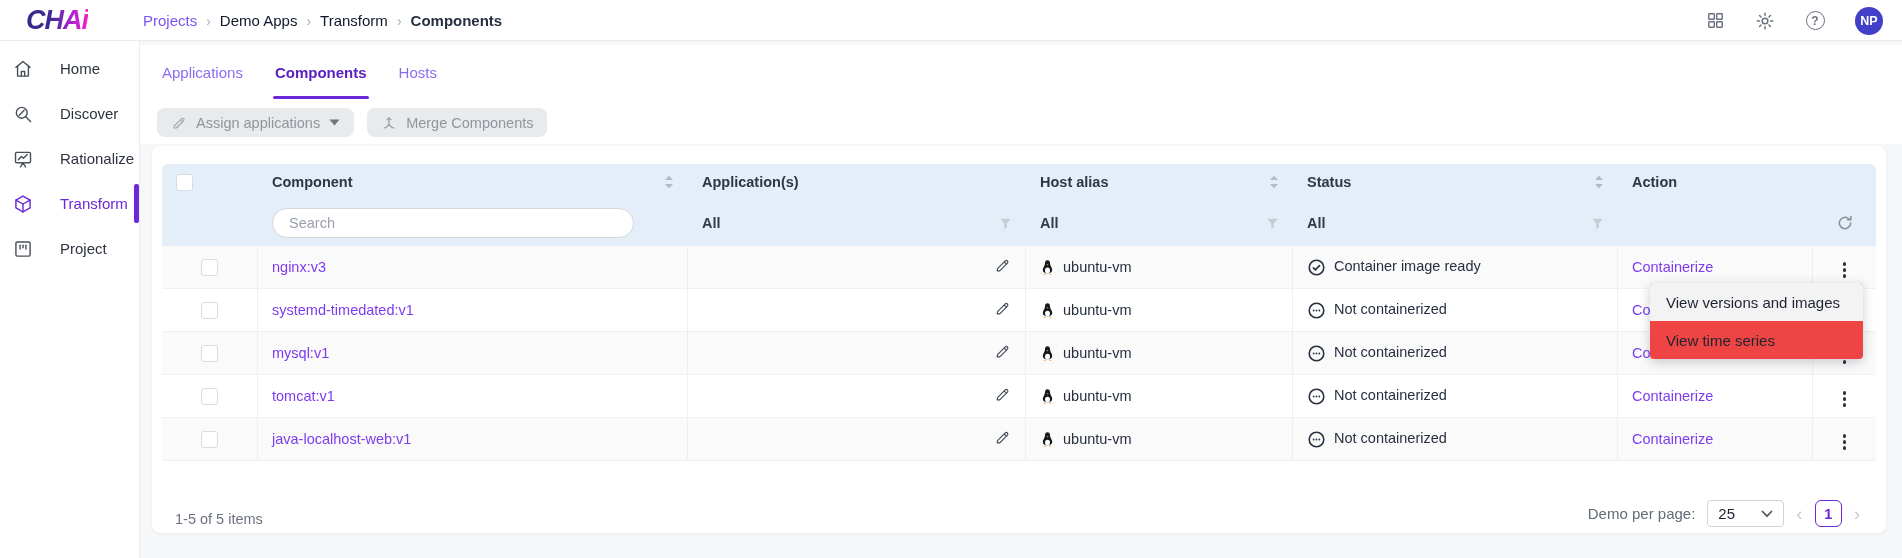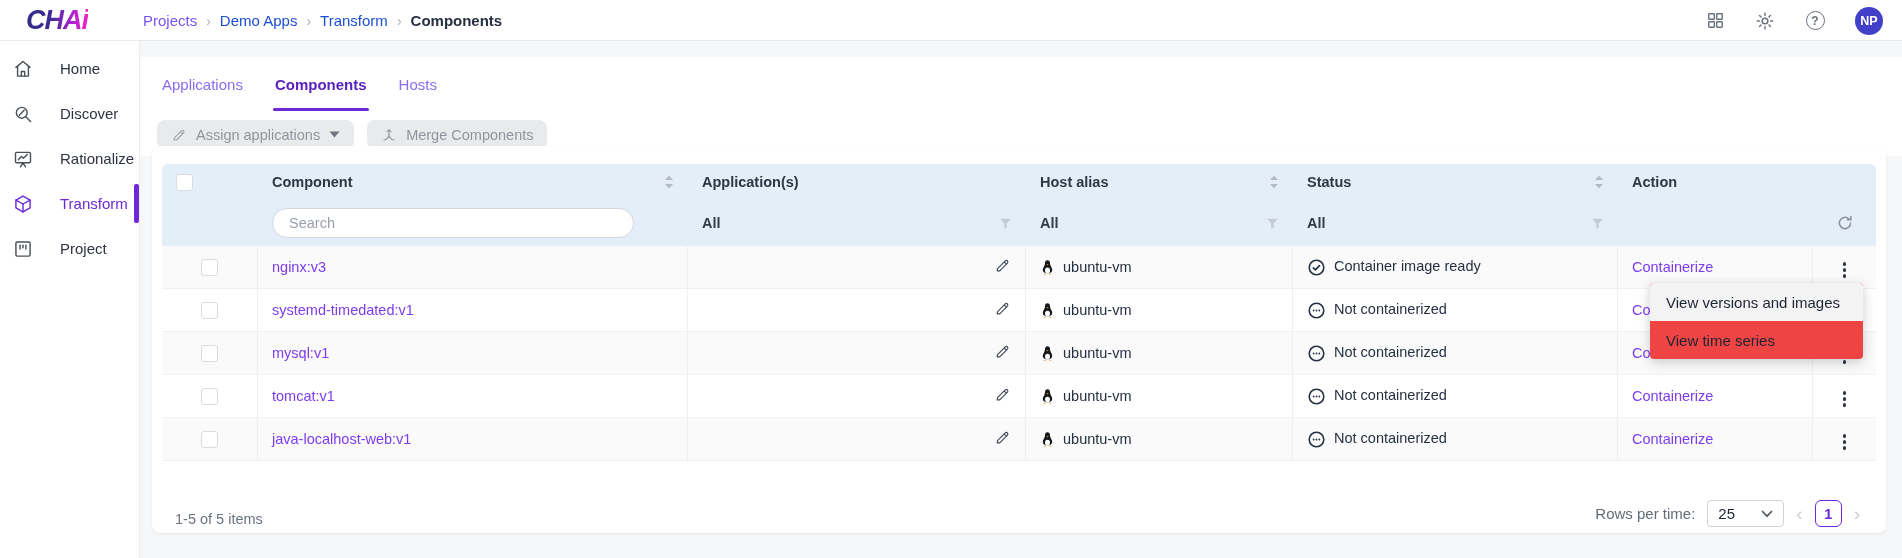--- a/index.html
+++ b/index.html
@@ -8,21 +8,21 @@
 
   
   .topbar { position:absolute; left:0; top:0; width:1902px; height:41px;
             background:#fff; border-bottom:1px solid #eaeaec; z-index:5; }
   .logo { position:absolute; left:26px; top:5px; font-size:27px; font-weight:800;
           font-style:italic; letter-spacing:-1px;
           background:linear-gradient(90deg,#312b85 0%,#3d2c93 40%,#b823d6 78%,#f321c1 100%);
           -webkit-background-clip:text; background-clip:text; color:transparent; }
   .breadcrumb { position:absolute; left:143px; top:0; height:41px; display:flex;
                 align-items:center; gap:9px; font-size:15px; }
-  .crumb { color:#1d4ed8; cursor:pointer; }
+  .crumb { color:#0f172a; cursor:pointer; }
   .crumb.first { color:#7a52f4; }
   .crumb.current { color:#273041; font-weight:700; }
   .crumb-sep { color:#a8afb8; font-size:14px; }
   .topbar-right { position:absolute; right:19px; top:0; height:41px; display:flex;
                   align-items:center; gap:30px; }
   .tb-icon { width:20px; height:20px; display:flex; align-items:center;
              justify-content:center; cursor:pointer; color:#6b7280; }
   .help-circle { width:19px; height:19px; border:1.7px solid #6b7280; border-radius:50%;
                  display:flex; align-items:center; justify-content:center;
                  font-size:12px; color:#6b7280; font-weight:700; }
@@ -37,21 +37,21 @@
                gap:27px; padding-left:13px; font-size:15px; color:#2d3340; cursor:pointer; }
   .side-item .side-icon { width:20px; height:20px; color:#4a5058; display:flex; }
   .side-item.active { color:#6d28d9; }
   .side-item.active .side-icon { color:#6d28d9; }
   .side-item.active::after { content:""; position:absolute; right:0; top:3px; bottom:3px;
                              width:5px; background:#6d28d9; border-radius:2px; }
 
   
   .main { position:absolute; left:140px; top:41px; width:1762px; height:517px;
           background:#f6f7f8; }
-  .top-white { position:absolute; left:0; top:16px; width:1762px; height:99px; background:#fff; }
+  .top-white { position:absolute; left:0; top:4px; width:1762px; height:99px; background:#fff; }
   .tabs { position:absolute; left:20px; top:0; height:54px; display:flex; gap:28px; }
   .tab { position:relative; display:flex; align-items:center; font-size:15px;
          color:#8b6cf0; cursor:pointer; padding:0 2px; }
   .tab.active { color:#5a21c0; font-weight:700; }
   .tab.active::after { content:""; position:absolute; left:0; right:0; bottom:0;
                        height:3px; background:#6d28d9; border-radius:2px; }
   .toolbar { position:absolute; left:17px; top:63px; display:flex; gap:13px; }
   .btn { height:29px; background:#e9eaec; border:none; border-radius:8px; display:flex;
          align-items:center; gap:9px; padding:0 14px; font-size:14.5px; color:#8f969e;
          font-family:inherit; cursor:pointer; }
@@ -578,21 +578,21 @@
                 <i></i>
               </span>
     </td>
   </tr>
         </tbody>
     </table>
 
     <div class="card-footer">
       <span class="items-count">1-5 of 5 items</span>
       <div class="pager">
-        <span class="rpp-label">Rows per time:</span>
+        <span class="rpp-label">Demo per page:</span>
         <div class="rpp-select">
           <span>25</span>
           <span style="display:flex;">
             <svg width="12" height="8" viewBox="0 0 12 8" fill="none" stroke="#565d66" stroke-width="1.8" stroke-linecap="round">
                 <path d="M1.5 1.5 6 6.2l4.5-4.7"></path>
               </svg>
           </span>
         </div>
         <span class="pg-chevron">‹</span>
         <span class="page-box">1</span>

